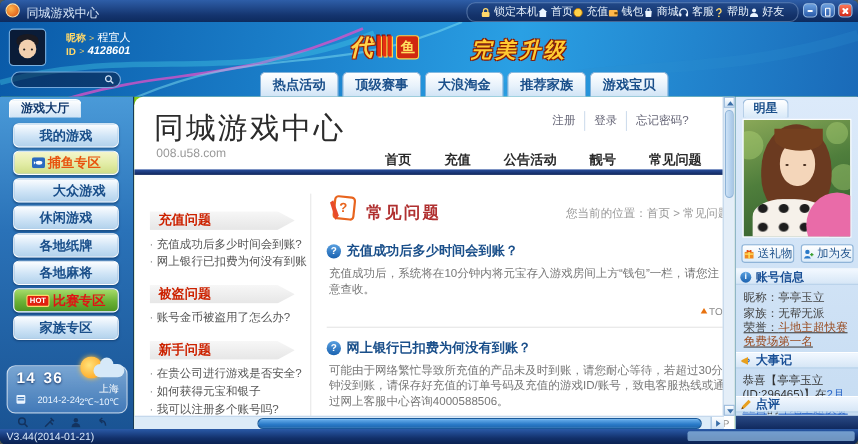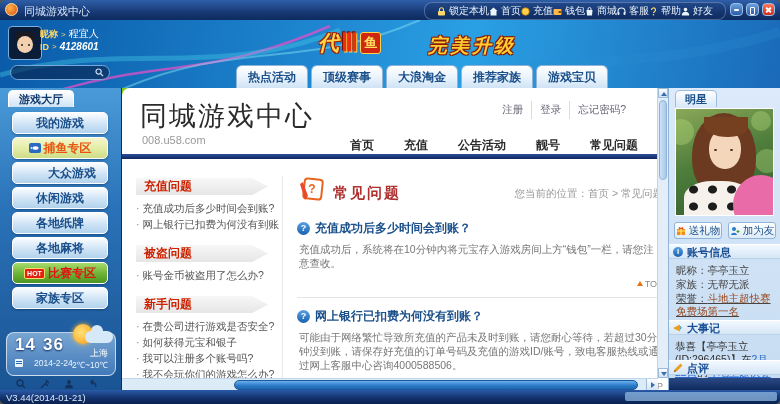--- a/index.html
+++ b/index.html
@@ -26,21 +26,21 @@
   .wc.close::before{content:"";position:absolute;left:2px;right:2px;top:5px;height:2px;background:#fff;border-radius:1px;transform:rotate(-45deg);}
   
   .header{position:absolute;left:0;top:20px;width:780px;height:68px;overflow:hidden;
     background:linear-gradient(100deg,#0a5aa8,#1e86d0 40%,#2aa0e4 60%,#1a6ab8);}
   .header svg.waves{position:absolute;left:0;top:0;}
   .avatar{position:absolute;left:8px;top:6px;width:32px;height:32px;border-radius:4px;
     background:#0a1c38;border:1px solid #7ab0e0;overflow:hidden;}
   .av-face{position:absolute;left:8px;top:9px;width:16px;height:17px;border-radius:50%;background:#f2d0b0;}
   .av-hair{position:absolute;left:6px;top:4px;width:20px;height:11px;border-radius:50% 50% 30% 30%;background:#1a1a22;}
   .av-eye{position:absolute;top:17px;width:2px;height:2px;border-radius:50%;background:#222;}
-  .user-line{position:absolute;left:40px;font-size:10px;color:#f0f6ff;display:flex;align-items:center;gap:3px;}
+  .user-line{position:absolute;left:60px;font-size:10px;color:#f0f6ff;display:flex;align-items:center;gap:3px;}
   .u1{top:7px;} .u2{top:21px;}
   .u-label{color:#ffd86a;font-weight:bold;font-size:9px;}
   .u-arrow{color:#ffd86a;font-size:8px;}
   .u-val{color:#ffffff;} .u-id{color:#fff;font-weight:bold;font-style:italic;}
   .search-pill{position:absolute;left:10px;top:45px;width:100px;height:15px;border-radius:8px;
     background:rgba(8,26,62,.55);border:1px solid #76a8da;box-sizing:border-box;}
   .search-pill input{position:absolute;left:8px;top:1px;width:70px;height:11px;border:none;background:transparent;
     color:#dfeaf8;font-size:9px;outline:none;}
   .mag{position:absolute;right:5px;top:2px;width:9px;height:9px;}
   
@@ -69,21 +69,21 @@
     box-shadow:0 1px 2px rgba(0,25,60,.4);box-sizing:border-box;display:flex;align-items:center;justify-content:center;gap:3px;}
   .side-btn.b0{top:24px;} .side-btn.b1{top:49px;} .side-btn.b2{top:74px;padding-left:24px;} .side-btn.b3{top:99px;}
   .side-btn.b4{top:124px;} .side-btn.b5{top:149px;} .side-btn.b6{top:174px;} .side-btn.b7{top:199px;}
   .side-btn.fish{background:linear-gradient(#f4f6cc,#e2eca6 55%,#cfdd86);color:#e8540f;}
   .side-btn.hot{background:linear-gradient(#a8dc6a,#6cb236 55%,#4e9622);color:#e01414;}
   .hot-badge{background:#e02010;color:#fff;font-size:7px;font-weight:bold;line-height:9px;padding:0 2px;
     border-radius:2px;border:1px solid #ffd86a;}
   
   .widget{position:absolute;left:6px;top:244px;width:110px;height:44px;border-radius:8px;
     background:linear-gradient(rgba(195,225,252,.55),rgba(125,175,235,.4));border:1px solid rgba(255,255,255,.65);box-sizing:border-box;}
-  .w-time{position:absolute;left:8px;top:2px;font-size:17px;font-weight:bold;color:#fff;
+  .w-time{position:absolute;left:8px;top:2px;font-size:14px;font-weight:bold;color:#fff;
     text-shadow:0 1px 2px #0d2b5e;letter-spacing:1px;}
   .w-time .gap{display:inline-block;width:7px;}
   .w-date{position:absolute;left:8px;top:25px;font-size:8.5px;color:#eaf4ff;display:flex;gap:11px;align-items:center;}
   .cal-ico{width:8px;height:8px;background:#eaf4ff;border-radius:1px;position:relative;}
   .cal-ico::after{content:"";position:absolute;left:1px;right:1px;top:2px;height:1px;background:#2a6ab0;box-shadow:0 2px 0 #2a6ab0;}
   .w-sun{position:absolute;right:22px;top:-9px;width:20px;height:20px;border-radius:50%;
     background:radial-gradient(circle at 40% 40%,#ffe27a,#ff9a10);box-shadow:0 0 5px #ffc03a;}
   .w-cloud{position:absolute;right:2px;top:-2px;width:28px;height:12px;border-radius:8px;background:#d6e9f8;}
   .w-cloud::before{content:"";position:absolute;left:6px;top:-6px;width:12px;height:12px;border-radius:50%;background:#d6e9f8;}
   .w-city{position:absolute;right:7px;top:14px;font-size:9px;color:#fff;}
@@ -101,21 +101,21 @@
   .acct-links span:first-child{border-left:none;}
   .site-nav{position:absolute;right:30px;top:49px;display:flex;gap:30px;font-size:12px;font-weight:bold;color:#2b2b2b;}
   .site-nav span{cursor:pointer;white-space:nowrap;}
   .navy-band{position:absolute;left:0;top:66px;width:536px;height:5px;
     background:linear-gradient(#2a4f9e,#10265c);}
   
   .faq-left{position:absolute;left:14px;top:90px;width:132px;}
   .cat-head{height:17px;line-height:17px;padding-left:8px;font-size:12px;font-weight:bold;color:#cc2200;
     background:linear-gradient(#f7f7f7,#e6e6e6);clip-path:polygon(0 0,88% 0,100% 50%,88% 100%,0 100%);
     margin-top:13px;margin-bottom:5px;}
-  .cat-head:first-child{margin-top:0;}
+  .cat-head:first-child{margin-top:14px;}
   .cat-item{font-size:10.5px;color:#555;line-height:16px;cursor:pointer;white-space:nowrap;}
   .cat-item::before{content:"·";margin-right:3px;color:#888;}
   
   .faq-right{position:absolute;left:160px;top:88px;width:366px;border-left:1px solid #e8e8e8;padding-left:14px;}
   .faq-title-row{position:relative;height:34px;}
   .faq-ico{position:absolute;left:0;top:0;}
   .faq-title{position:absolute;left:36px;top:8px;font-size:15px;font-weight:bold;color:#b03030;letter-spacing:2px;}
   .crumb{position:absolute;right:0;top:11px;font-size:10.5px;color:#999;}
   .qa-q{display:flex;align-items:center;gap:5px;margin-top:10px;font-size:12px;font-weight:bold;color:#1a4f8a;}
   .q-ico{width:13px;height:13px;border-radius:50%;background:linear-gradient(#5aa0e0,#1a62b0);color:#fff;

